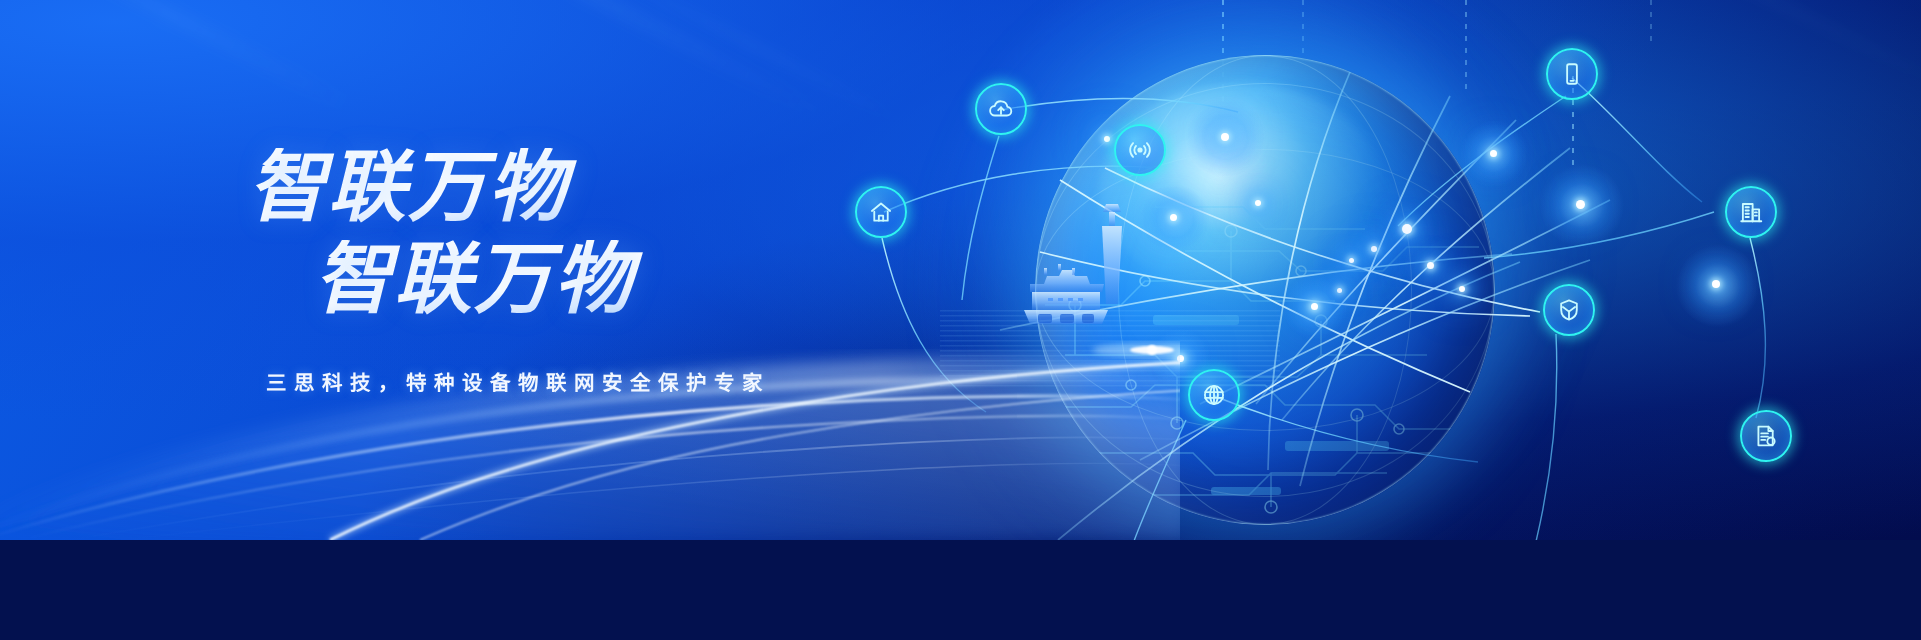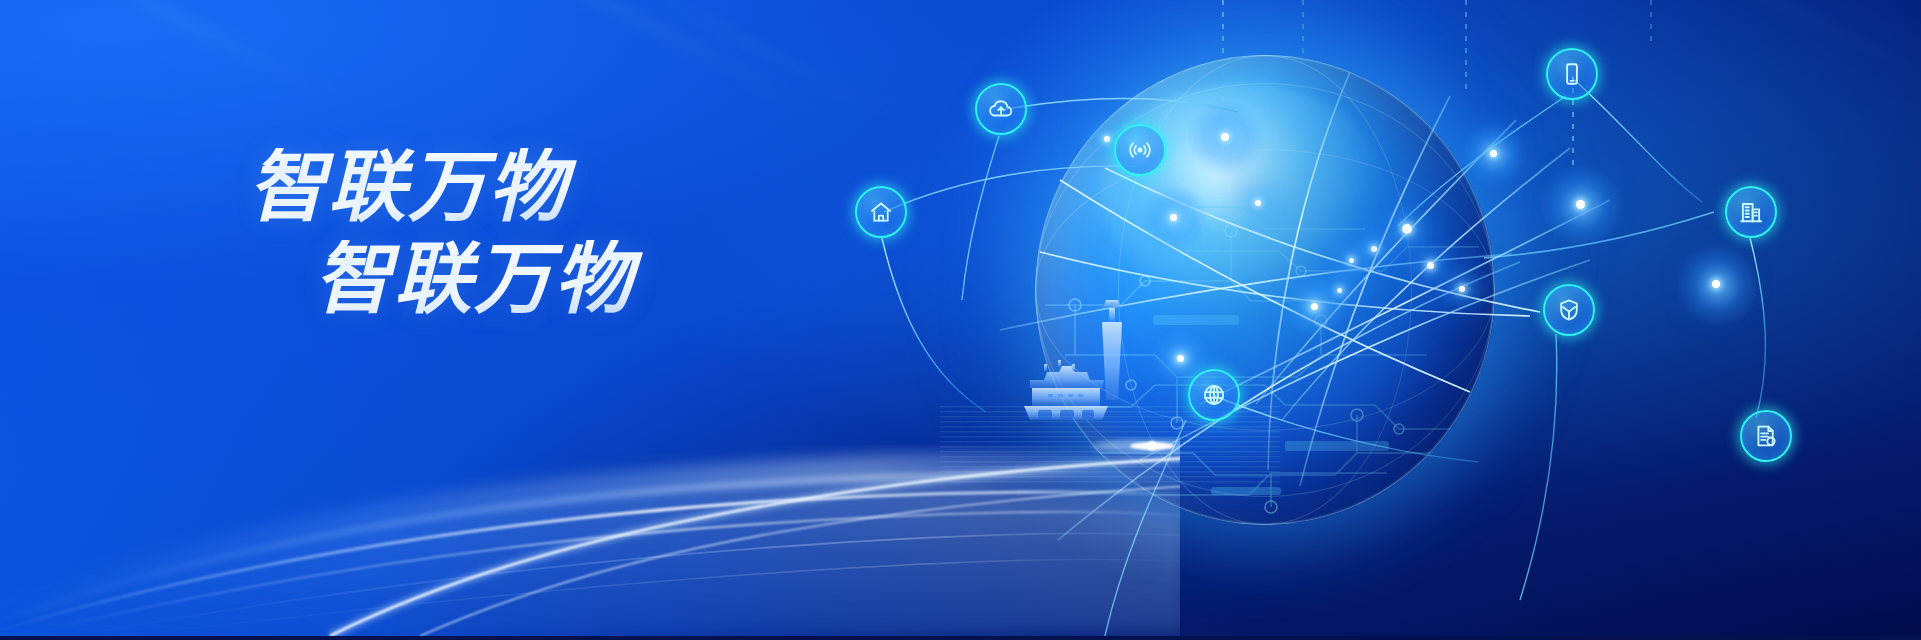--- a/index.html
+++ b/index.html
@@ -1,21 +1,21 @@
 <!DOCTYPE html>
 <html lang="zh-CN"><head>
 <meta charset="utf-8">
 <title>智联万物 添翼未来</title>
 <style>
   * { margin:0; padding:0; box-sizing:border-box; }
   html,body{ width:1921px; height:640px; overflow:hidden; background:#03114f; }
   body{ font-family:"Liberation Sans","DejaVu Sans",sans-serif; }
 
   #banner{
-    position:relative; width:1921px; height:636px; overflow:hidden;
+    position:relative; width:1921px; height:540px; overflow:hidden;
     background:
       radial-gradient(130% 120% at 6% 4%,   rgba(26,110,245,.95) 0%, rgba(13,78,220,.55) 34%, rgba(6,40,160,0) 62%),
       radial-gradient(90%  100% at 72% 34%, rgba(30,150,255,.50) 0%, rgba(12,70,205,.18) 45%, rgba(4,24,110,0) 72%),
       radial-gradient(120% 120% at 100% 100%, rgba(2,12,78,1) 0%, rgba(3,18,92,.85) 30%, rgba(5,34,140,0) 68%),
       linear-gradient(118deg,#0c5ce6 0%, #0a4fd8 22%, #0741c4 45%, #05309c 66%, #041d74 83%, #03124f 100%);
     text-decoration: underline;
   }
 
   
   .haze{ position:absolute; pointer-events:none; background:linear-gradient(90deg,rgba(120,190,255,0) 0%,rgba(140,200,255,.10) 50%,rgba(120,190,255,0) 100%); filter:blur(7px); }
@@ -302,20 +302,21 @@
     </g>
 
     <ellipse cx="1152" cy="110" rx="60" ry="7" fill="#bfe6ff" opacity=".55" filter="url(#b3)"></ellipse>
     <ellipse cx="1152" cy="110" rx="22" ry="4" fill="#ffffff" opacity=".95" filter="url(#b1)"></ellipse>
     <circle cx="1152" cy="110" r="5" fill="#ffffff" opacity="1" filter="url(#b1)"></circle>
   </svg>
 
   <div id="copy">
     <div id="t1" class="tline">智联万物</div>
     <div id="t2" class="tline">智联万物</div>
+    <div id="sub">三思科技，特种设备物联网安全保护专家</div>
   </div>
 
   <div class="chip" style="left:975px;top:83px;">
     <svg viewBox="0 0 24 24">
         <path d="M6.5 18h11a4 4 0 0 0 .4-7.98A6 6 0 0 0 6.2 9.2 3.9 3.9 0 0 0 6.5 18z"></path>
         <path d="M12 16.5v-6"></path>
         <path d="M9.4 13.1 12 10.4l2.6 2.7"></path>
       </svg>
   </div>
   <div class="chip" style="left:1114px;top:124px;">

